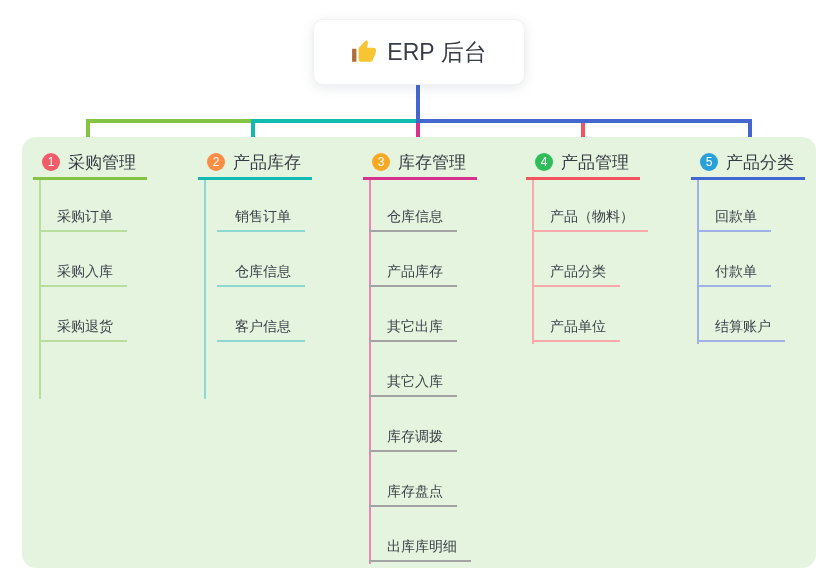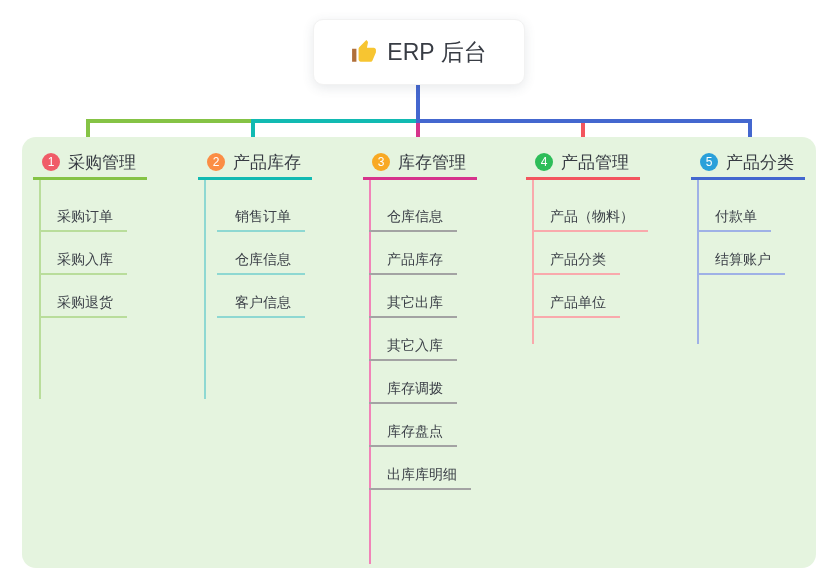--- a/index.html
+++ b/index.html
@@ -40,21 +40,21 @@
     height:30px;display:flex;align-items:center;gap:8px;padding-left:9px;
     font-size:17px;color:#363a42;white-space:nowrap;
   }
   .badge{
     width:18px;height:18px;border-radius:50%;flex:0 0 auto;
     color:#ffffff;font-size:12px;line-height:18px;text-align:center;
   }
   .vline{position:absolute;left:6px;top:33px;width:2px;}
   .children{position:absolute;left:6px;top:33px;}
   .child{
-    box-sizing:border-box;height:43px;display:flex;align-items:flex-end;
+    box-sizing:border-box;height:55px;display:flex;align-items:flex-end;
     padding:0 14px 4px 18px;width:max-content;
     font-size:14px;color:#3c4048;white-space:nowrap;
   }
   .child:first-child{height:52px;}
   
   .b1{left:33px;}  .b1 .header{border-bottom:3px solid #85c345;}
   .b1 .badge{background:#f05c68;}
   .b1 .vline{height:219px;background:#b9dd9b;}
   .b1 .child{border-bottom:2px solid #b9dd9b;}
   
@@ -161,18 +161,19 @@
     </div>
   </div>
 
   <div class="branch b5">
     <div class="header">
       <span class="badge">5</span>
       <span>产品分类</span>
     </div>
     <div class="vline"></div>
     <div class="children">
+      <div class="child">回款单</div>
       <div class="child">付款单</div>
       <div class="child">结算账户</div>
     </div>
   </div>
 
 </div>
 
 </body></html>

